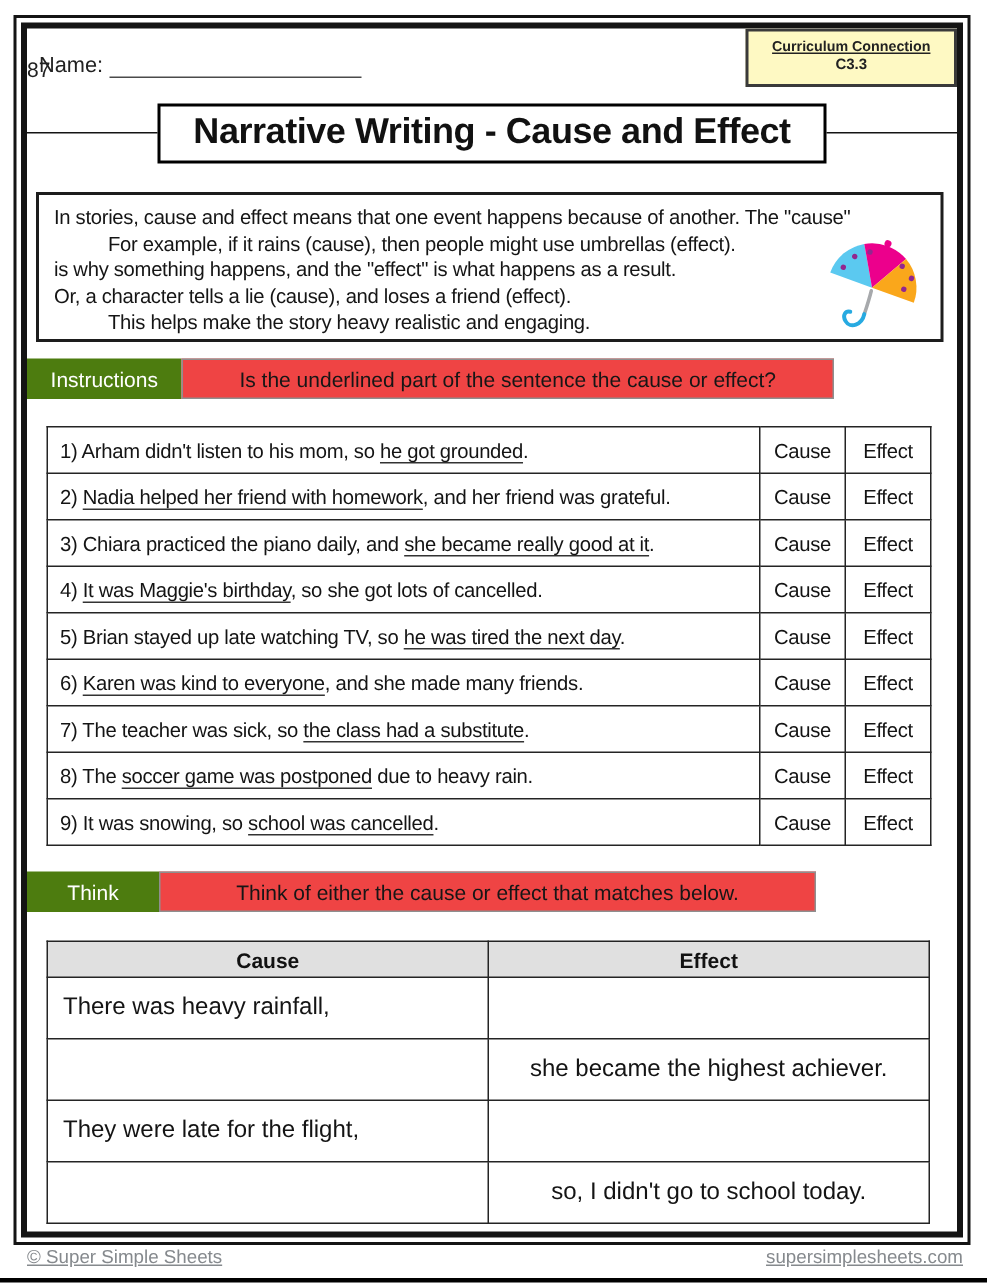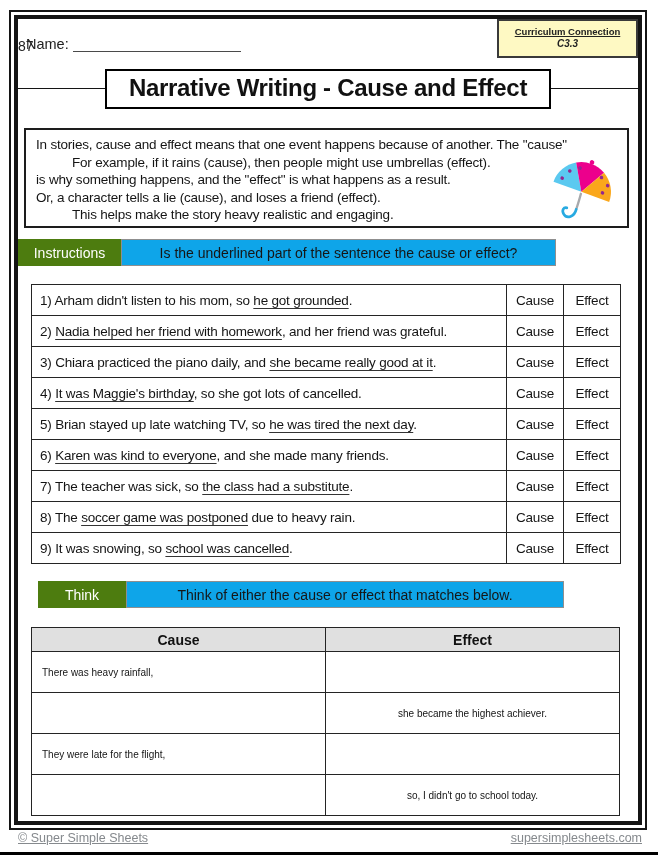--- a/index.html
+++ b/index.html
@@ -29,21 +29,21 @@
     border-bottom:1.6px solid #4a4a4a; margin-left:4px; vertical-align:bottom;
   }
   .page-num { position:absolute; left:0; right:0; top:19px; text-align:left; font-size:14px; color:#222; }
   .curr-box {
     position:absolute; right:0; top:0; width:141px; height:39px;
     background:#fef9c3; border:2px solid #3a3a3a;
     display:flex; flex-direction:column; align-items:center; justify-content:center;
     line-height:1.25;
   }
   .curr-box .l1 { font-size:9.5px; font-weight:bold; text-decoration:underline; color:#222; }
-  .curr-box .l2 { font-size:10px; font-weight:bold; color:#222;font-style:italic; }
+  .curr-box .l2 { font-size:10px; font-weight:bold; color:#222; }
 
   
   .title-wrap { position:relative; height:40px; }
   .title-rule { position:absolute; left:0; right:0; top:19px; border-top:1.6px solid #141414; }
   .title-box {
     position:relative; width:fit-content; margin:0 auto;
     background:#fff; border:2px solid #000000;
     padding:3px 22px 5px;
     font-size:24px; font-weight:bold; letter-spacing:-0.3px; color:#111;
   }
@@ -59,43 +59,43 @@
 
   
   .section-bar { display:flex; align-items:stretch; height:27px; }
   .bar-instructions { margin-top:11px; }
   .bar-think { margin-top:17px; }
   .bar-label {
     background:#4d7c0f; color:#fff; font-size:14px;
     display:flex; align-items:center; justify-content:center;
   }
   .bar-instructions .bar-label { width:103px; }
-  .bar-think .bar-label { width:88px;margin-left:20px; }
+  .bar-think .bar-label { width:88px; }
   .bar-text {
-    background:#0ea5e9; border:1px solid #8f8f8f; color:#161616;
+    background:#ef4444; border:1px solid #8f8f8f; color:#161616;
     font-size:14px; display:flex; align-items:center; justify-content:center;
   }
   .bar-instructions .bar-text { width:435px; }
   .bar-think .bar-text { width:438px; }
 
   
   table { border-collapse:collapse; table-layout:fixed; }
   .q-table { margin:18px 0 0 13px; width:589px; }
   .q-table td { border:1.4px solid #242424; height:31px; font-size:13.5px; letter-spacing:-0.2px; }
   .q-table td.q-text { padding-left:8px; color:#141414; }
   .q-table td.q-opt { text-align:center; width:57px; color:#141414; }
   .u { text-decoration:underline; text-underline-offset:3px; text-decoration-thickness:1.3px; text-decoration-color:#333; }
 
   
   .m-table { margin:19px 0 0 13px; width:589px; }
   .m-table th {
     border:1.4px solid #242424; background:#e0e0e0; height:24px;
     font-size:14px; font-weight:bold; color:#111; width:50%;
   }
-  .m-table td { border:1.4px solid #242424; height:41px; font-size:10px; color:#141414; }
+  .m-table td { border:1.4px solid #242424; height:41px; font-size:16px; color:#141414; }
   .m-table td.m-cause { text-align:left; padding-left:10px; }
   .m-table td.m-effect { text-align:center; }
 
   
   .footer {
     position:absolute; left:18px; right:16px; top:831px;
     display:flex; justify-content:space-between;
     font-size:12.5px; color:#85898d;text-decoration:underline;
   }
   .bottom-strip { position:absolute; left:0; right:0; bottom:0; height:3px; background:#000; }

